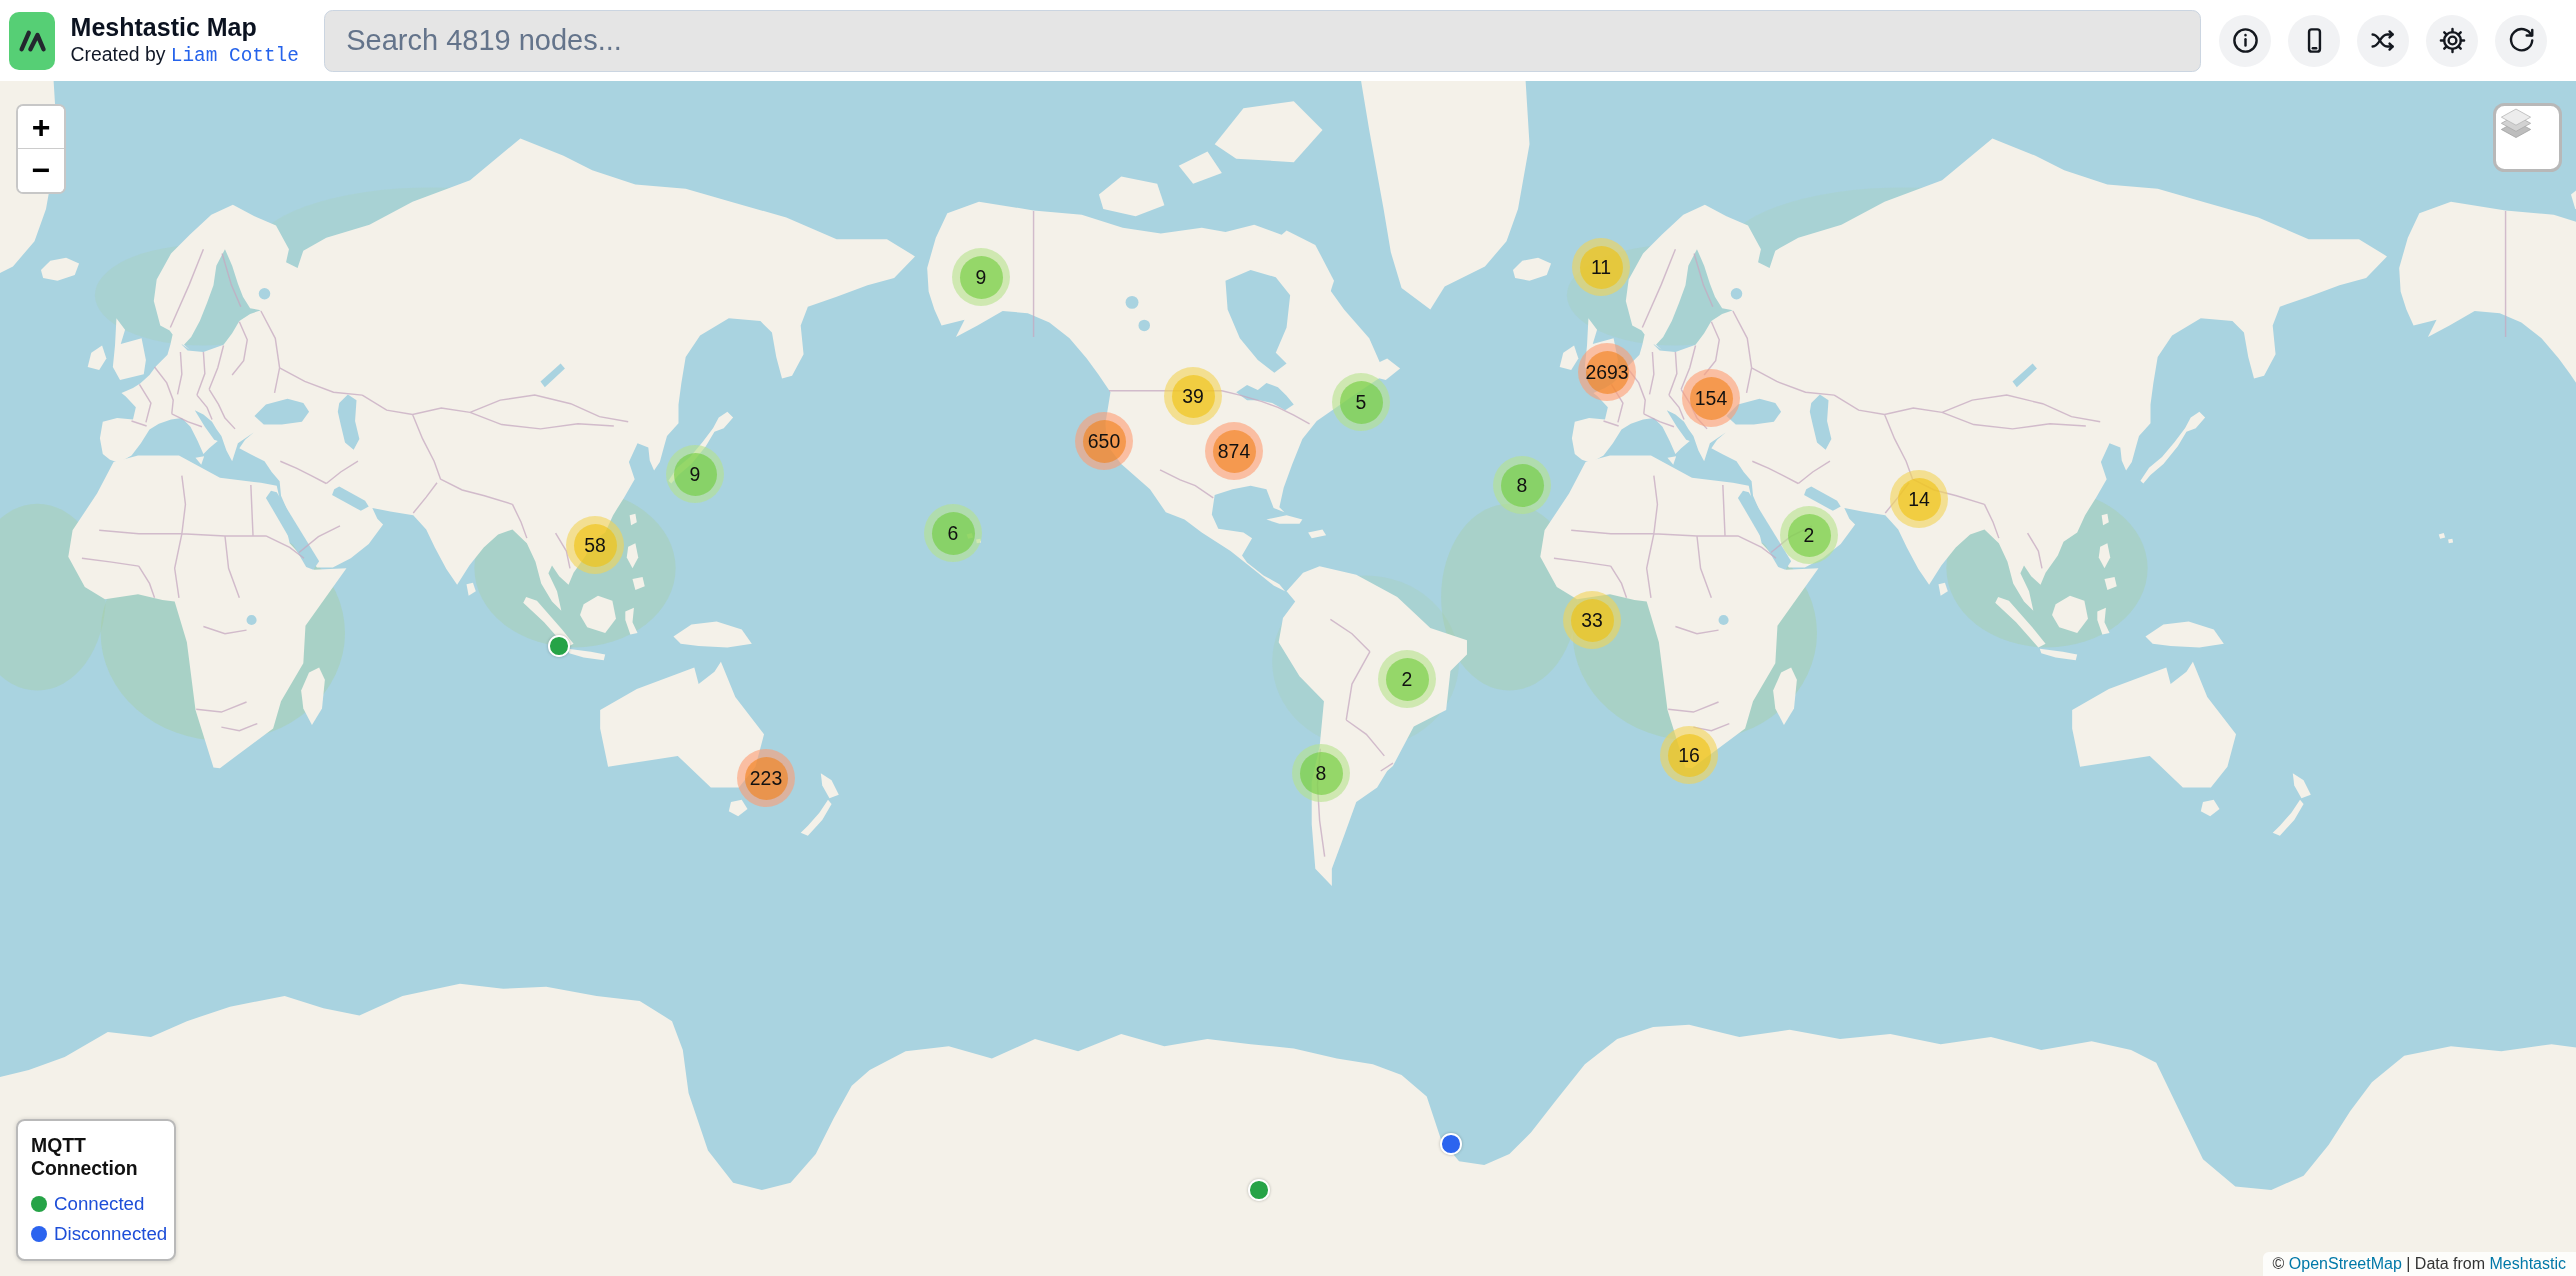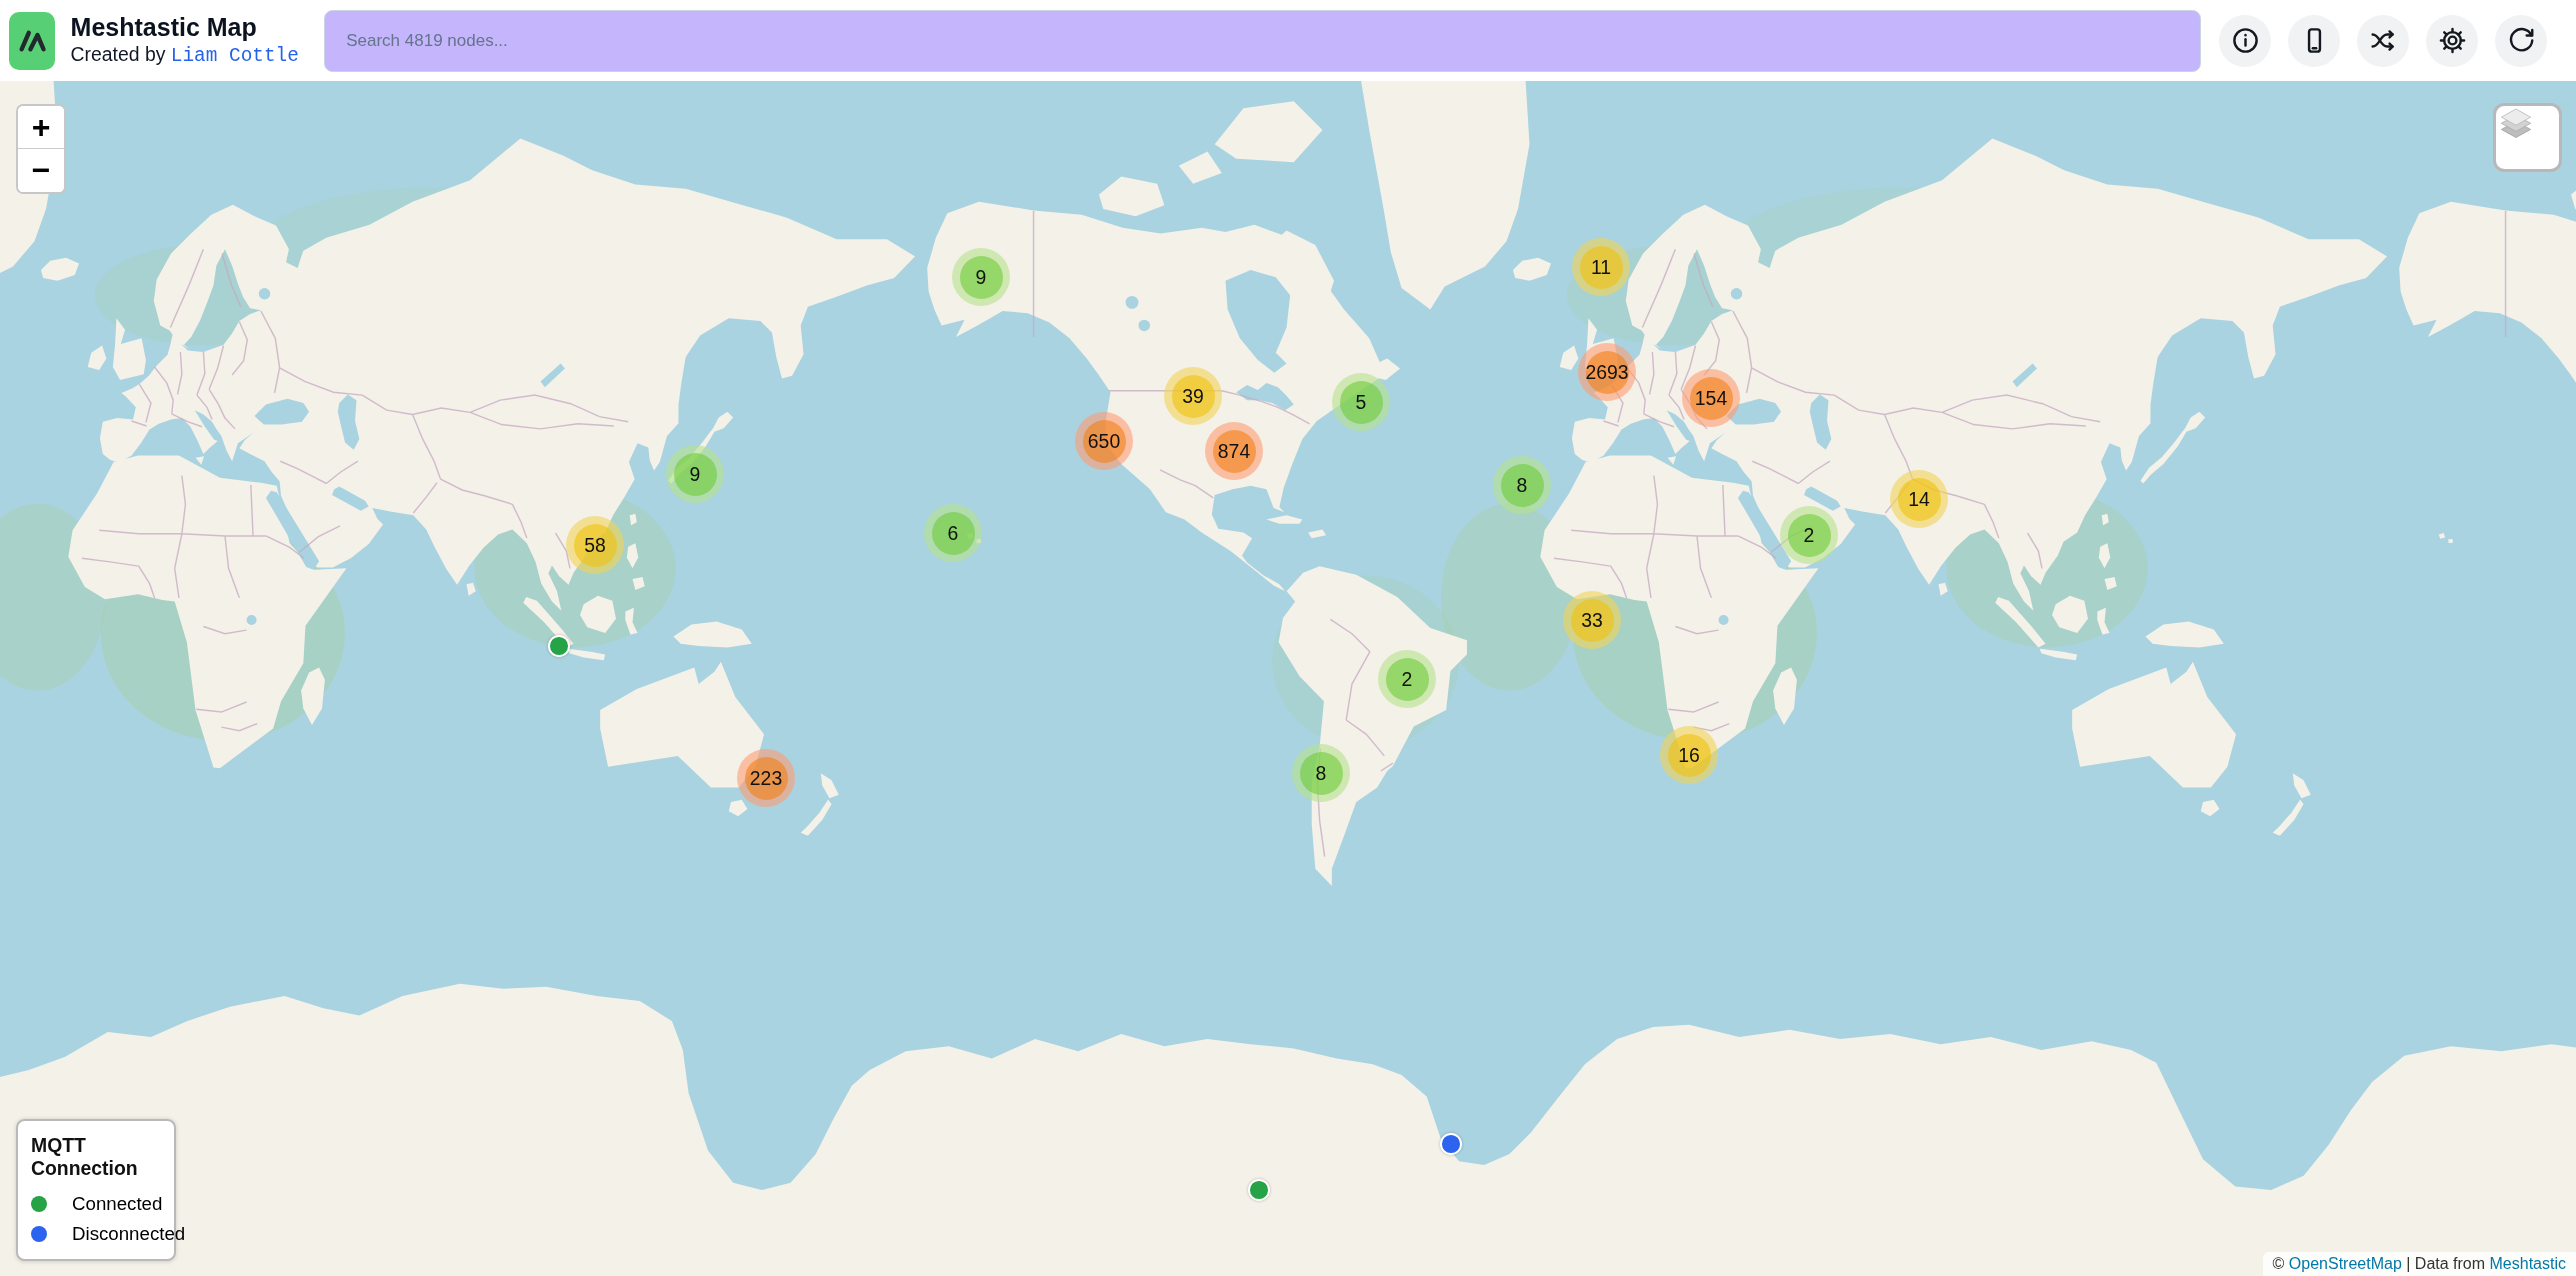--- a/index.html
+++ b/index.html
@@ -8,21 +8,21 @@
   
   #header{position:absolute;top:0;left:0;width:2576px;height:81px;background:#ffffff;z-index:50;
           display:flex;align-items:center;box-sizing:border-box;padding:0 29px 0 8.6px;}
   #logo{width:46px;height:58px;border-radius:10px;background:var(--logo-green);flex:0 0 auto;
         display:flex;align-items:center;justify-content:center;}
   #title-block{margin-left:16px;width:253px;flex:0 0 auto;line-height:1.15;}
   #app-title{font-size:25px;font-weight:700;color:#0b1220;}
   #byline{font-size:19.4px;color:#111827;margin-top:1.4px;}
   #byline a{color:var(--link);text-decoration:none;font-family:Liberation Mono, monospace;}
   #search-input{flex:1 1 auto;height:62px;box-sizing:border-box;border:1.4px solid #cbd5e1;border-radius:8.6px;
-        background:#c4b5fd;font-size:17px;color:#334155;padding:0 21.6px;outline:none;font-family:"Liberation Sans",sans-serif;}
+        background:#e5e5e5;font-size:29px;color:#334155;padding:0 21.6px;outline:none;font-family:"Liberation Sans",sans-serif;}
   #search-input::placeholder{color:#64748b;}
   #header-buttons{display:flex;gap:17px;margin-left:18px;flex:0 0 auto;}
   .hbtn{width:52px;height:52px;border-radius:50%;background:#f1f2f4;border:none;cursor:pointer;
         display:flex;align-items:center;justify-content:center;padding:0;}
   .hbtn svg{width:29px;height:29px;stroke:#14181f;stroke-width:2;fill:none;stroke-linecap:round;stroke-linejoin:round;}
 
   
   #map{position:absolute;top:81px;left:0;width:2576px;height:1196px;background:var(--ocean);cursor:grab;}
   #map svg{position:absolute;top:0;left:0;}
   .land{fill:var(--land);}
@@ -51,21 +51,21 @@
         color:#000;cursor:pointer;line-height:43px;padding:0;font-family:"Liberation Sans",sans-serif;}
   #zoom-in{border-bottom:1.4px solid #ccc;}
   #layers-control{position:absolute;right:14.4px;top:21.6px;width:69px;height:69px;background:#fff;
         border:3.6px solid rgba(0,0,0,.28);border-radius:11.5px;z-index:30;display:flex;align-items:center;
         justify-content:center;cursor:pointer;box-sizing:border-box;}
 
   
   #legend{position:absolute;left:16px;bottom:16px;width:160px;background:#fff;border:2.2px solid #b9b9b9;
         border-radius:8.6px;z-index:30;box-sizing:border-box;padding:13px 13px 14.4px 13px;box-shadow:0 0.7px 4.3px rgba(0,0,0,.15);}
   #legend-title{font-size:19.4px;font-weight:700;color:#111;margin-bottom:13px;}
-  .legend-item{display:flex;align-items:center;gap:25px;margin-top:7.2px;font-size:18.7px;color:#000000;}
+  .legend-item{display:flex;align-items:center;gap:7px;margin-top:7.2px;font-size:18.7px;color:#1d4ed8;}
   .legend-dot{width:16px;height:16px;border-radius:50%;flex:0 0 auto;}
 
   
   #attribution{position:absolute;right:0;bottom:0;background:rgba(255,255,255,.82);z-index:30;
         font-size:16px;color:#333;padding:2.9px 10px 4.3px 10px;border-top-left-radius:5.8px;white-space:nowrap;}
   #attribution a{color:var(--attr-link);text-decoration:none;cursor:pointer;}
 </style>
 </head>
 <body>
 

